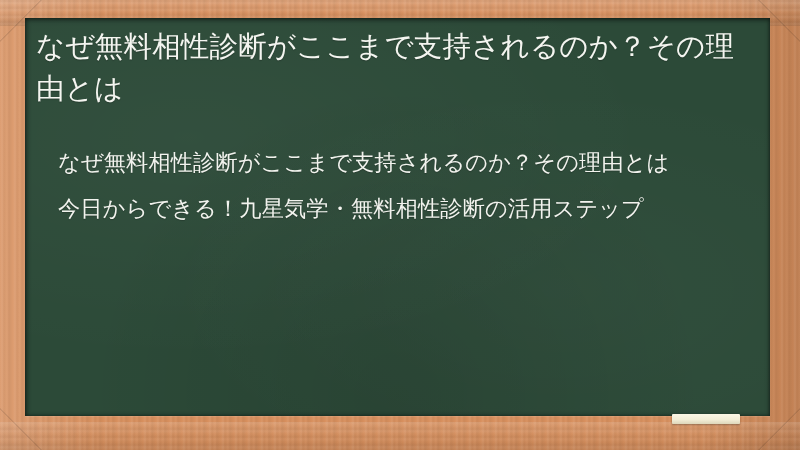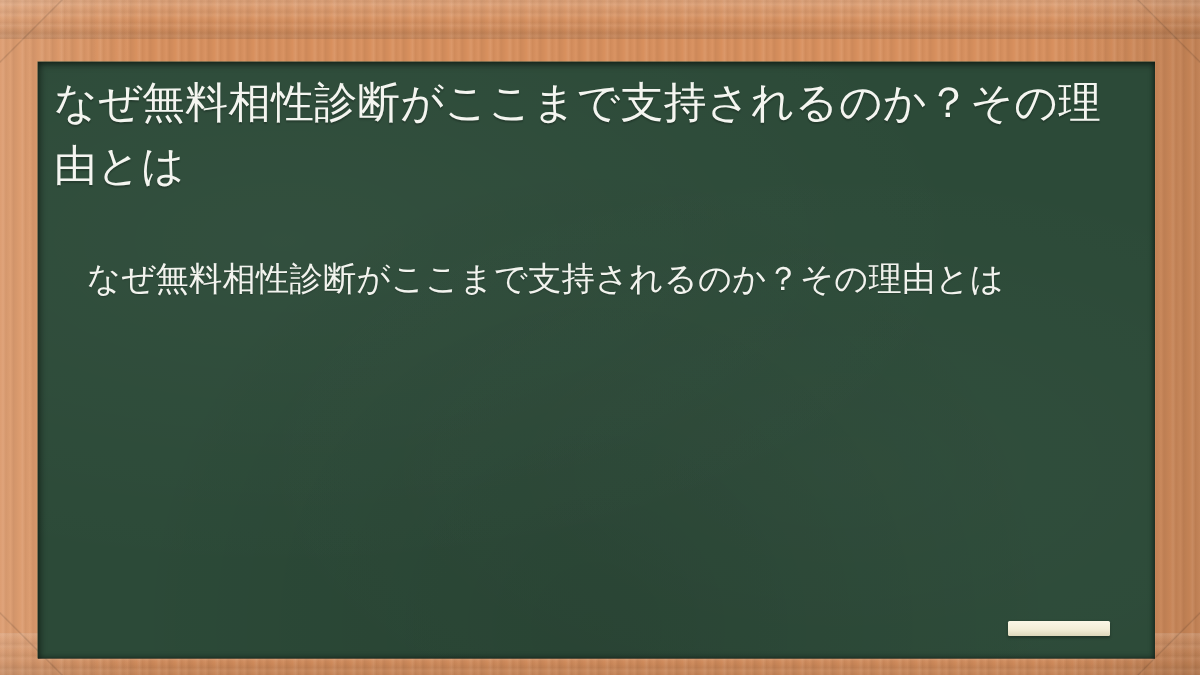--- a/index.html
+++ b/index.html
@@ -85,21 +85,21 @@
   .miter.tr { right:0; top:0;
     background:linear-gradient(225deg, rgba(0,0,0,0) 48%, rgba(0,0,0,0.13) 49%, rgba(0,0,0,0) 51%); }
   .miter.bl { left:0;  bottom:0;
     background:linear-gradient(45deg,  rgba(0,0,0,0) 48%, rgba(0,0,0,0.13) 49%, rgba(0,0,0,0) 51%); }
   .miter.br { right:0; bottom:0;
     background:linear-gradient(315deg, rgba(0,0,0,0) 48%, rgba(0,0,0,0.13) 49%, rgba(0,0,0,0) 51%); }
 
   
   #board {
     position:absolute;
-    left:25px; top:41px;
+    left:25px; top:18px;
     width:745px; height:398px;
     background:#2c4a38;
     box-shadow:
       inset 0 2px 5px rgba(0,0,0,0.45),
       inset 2px 0 4px rgba(0,0,0,0.30),
       inset -1px 0 3px rgba(0,0,0,0.22),
       0 1px 1px rgba(255,255,255,0.10);
     overflow:hidden;
   }
 
@@ -175,20 +175,21 @@
 
   <div id="board">
     <div id="board-texture"></div>
 
     <div id="board-content">
 
       <h1 id="headline">なぜ無料相性診断がここまで支持されるのか？その理由とは</h1>
 
       <ul id="outline-list">
         <li class="outline-item">なぜ無料相性診断がここまで支持されるのか？その理由とは</li>
+        <li class="outline-item">今日からできる！九星気学・無料相性診断の活用ステップ</li>
       </ul>
 
     </div>
   </div>
 
   <div id="chalk-stick"></div>
 
 </div>
 
 </body></html>

